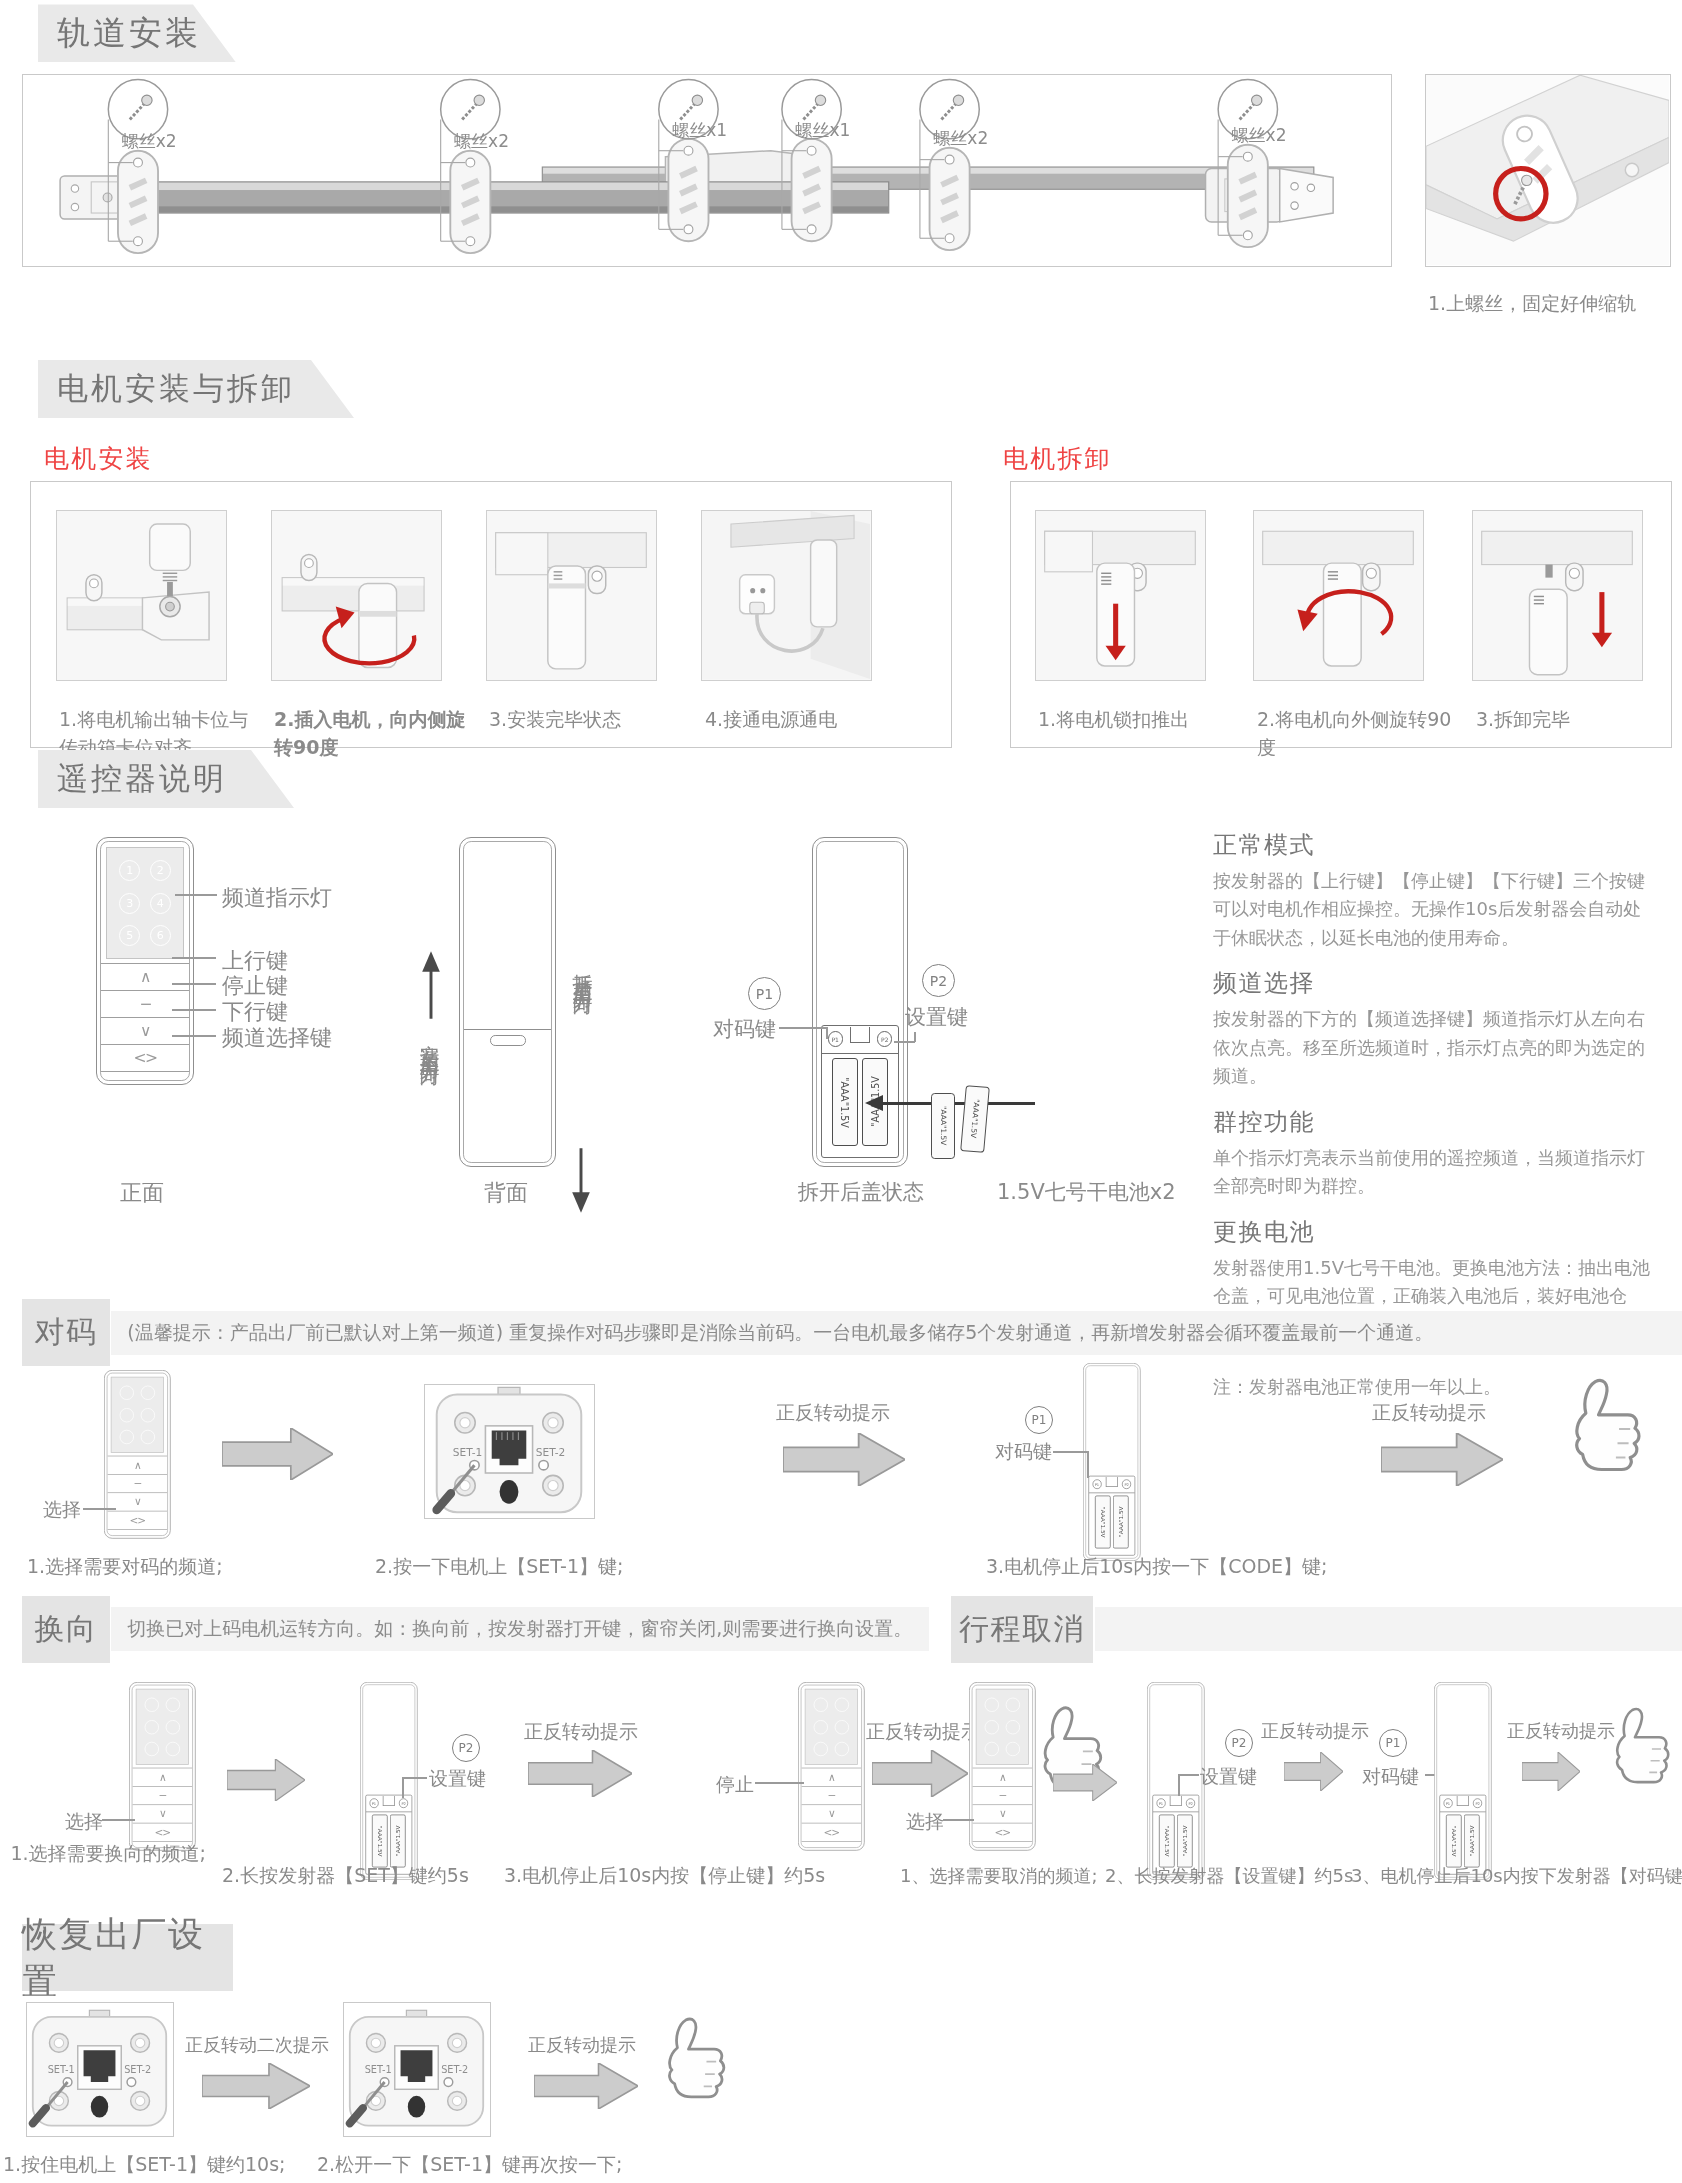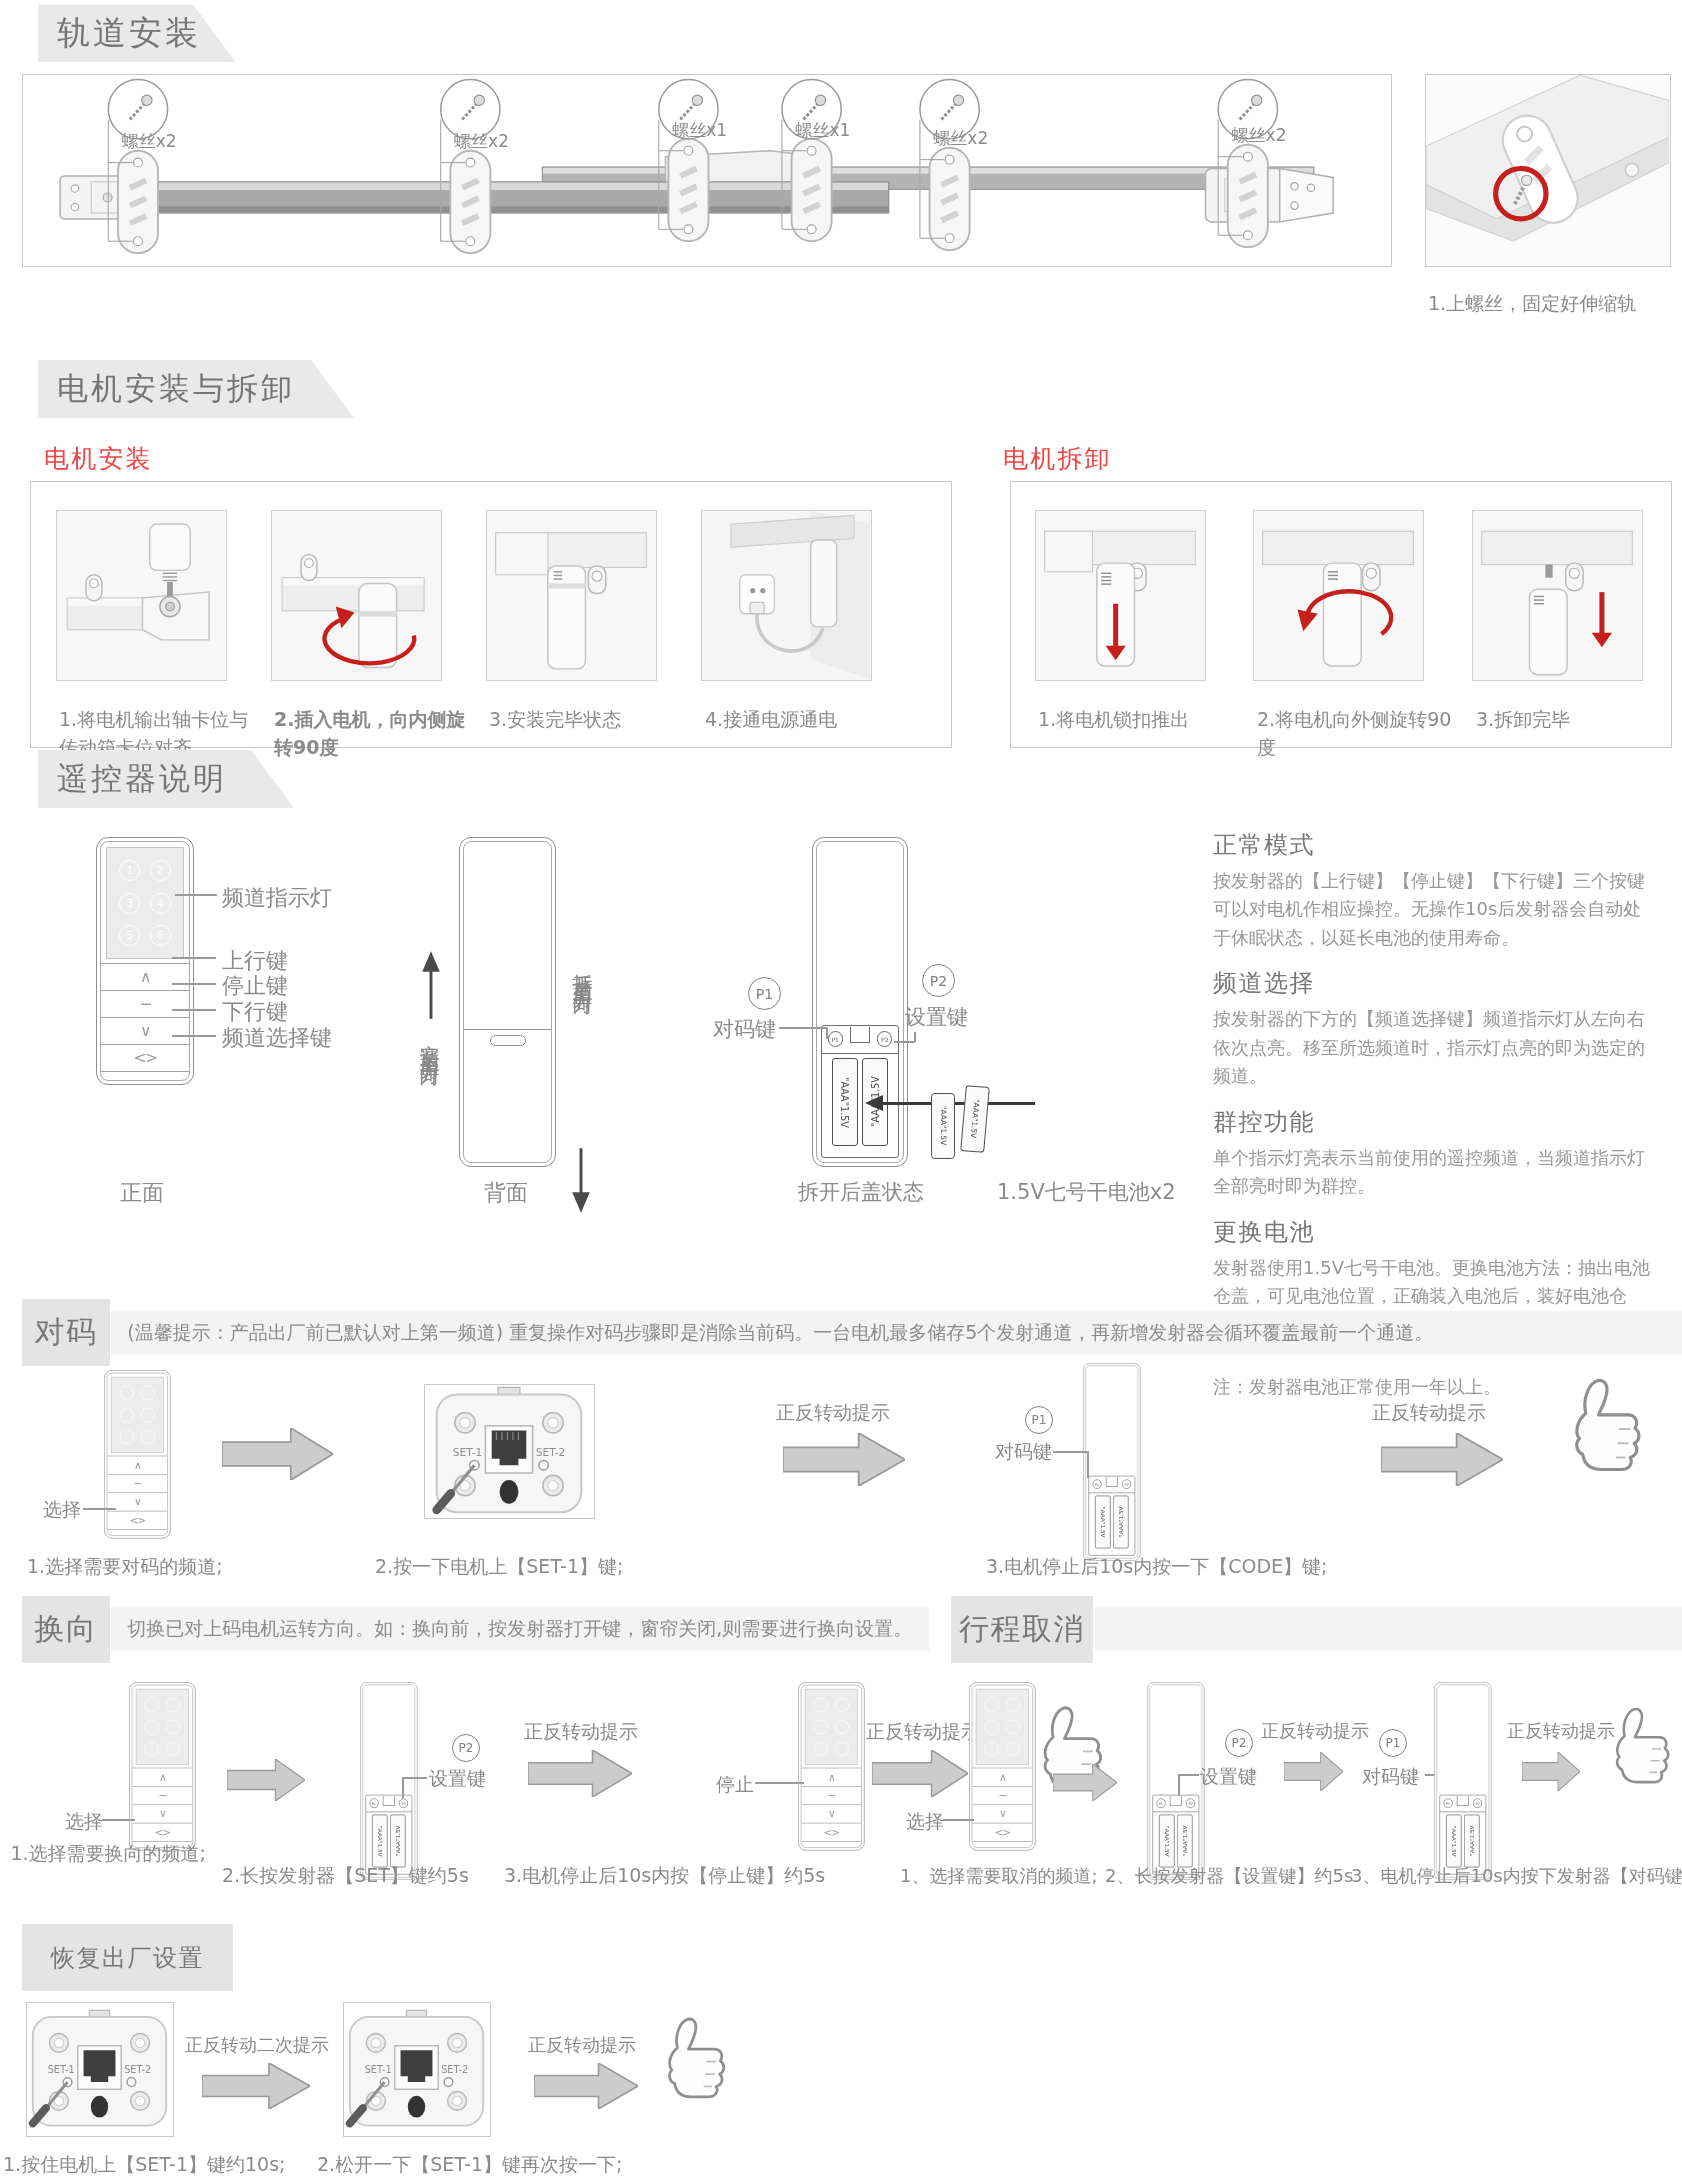--- a/index.html
+++ b/index.html
@@ -733,21 +733,21 @@
   </svg>
   <svg class="abs" style="left:1596px;top:1700px;" width="78" height="111" viewBox="0 0 120 160">
     <path d="M44,50 C40,34 46,16 56,10 C66,5 73,13 70,26 C68,37 63,45 60,52 L97,52 C107,52 111,61 106,69 C113,74 113,84 105,88 C111,94 109,103 100,106 C104,113 99,121 89,121 L64,121 C50,121 42,114 40,102 C32,98 30,88 36,82 C30,76 32,60 44,50 Z" fill="#fefefe" stroke="#8f8f8f" stroke-width="4" stroke-linejoin="round"></path>
     <path d="M100,70 L86,70 M98,88 L84,88 M94,106 L82,106" stroke="#bdbdbd" stroke-width="2.5" fill="none"></path>
   </svg>
 
   <div class="cap cap24" style="left:900px;top:1864px;">1、选择需要取消的频道;</div>
   <div class="cap cap24" style="left:1105px;top:1864px;">2、长按发射器【设置键】约5s</div>
   <div class="cap cap24" style="left:1351px;top:1864px;">3、电机停止后10s内按下发射器【对码键】</div>
 
-  <div class="band-title" style="left:22px;top:1924px;width:211px;height:67px;font-size:24px;">
+  <div class="band-title" style="left:22px;top:1924px;width:211px;height:67px;font-size:35px;">
     <span>恢复出厂设置</span>
   </div>
 
   <div class="box" style="left:26px;top:2002px;width:148px;height:135px;">
     <svg width="145" height="132" viewBox="0 0 200 168">
       <rect x="86" y="3" width="28" height="10" fill="#e3e3e3" stroke="#b5b5b5" stroke-width="1.5"></rect>
       <rect x="8" y="12" width="184" height="150" rx="26" fill="#f6f6f6" stroke="#c8c8c8" stroke-width="2.5"></rect>
       <g>
           <circle cx="44" cy="48" r="13" fill="#ebebeb" stroke="#b8b8b8" stroke-width="2"></circle>
           <circle cx="44" cy="48" r="6.5" fill="#fff" stroke="#cfcfcf" stroke-width="1.5"></circle>

